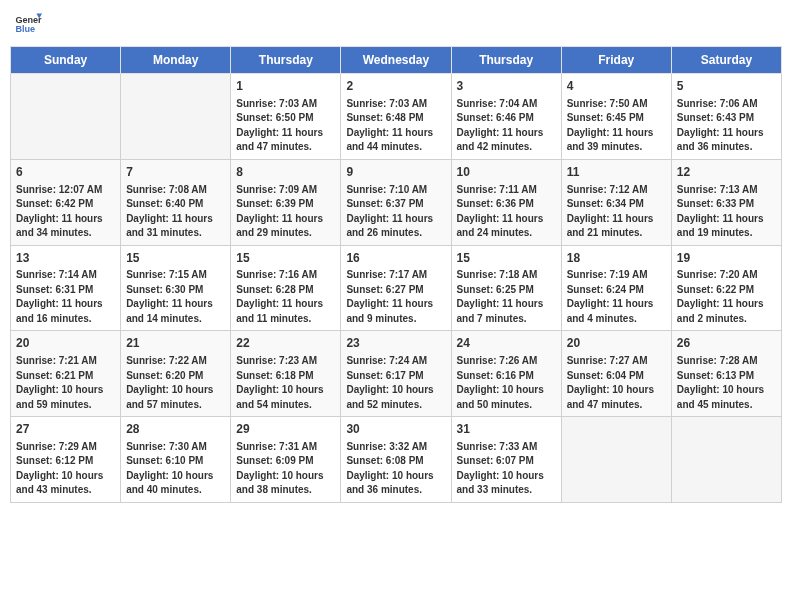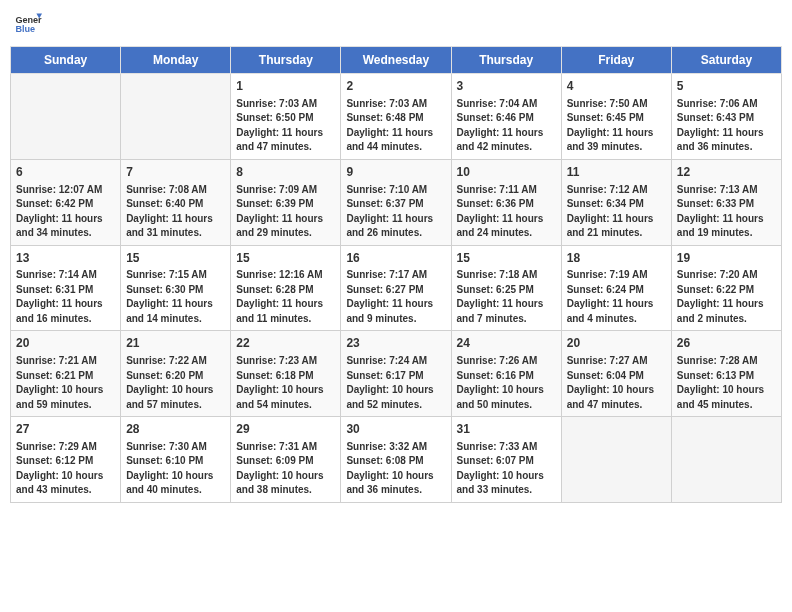--- a/index.html
+++ b/index.html
@@ -210,21 +210,21 @@
 Daylight: 11 hours and 16 minutes.</div>
         </td>
         <td>
           <div class="day-number">15</div>
           <div class="day-info">Sunrise: 7:15 AM
 Sunset: 6:30 PM
 Daylight: 11 hours and 14 minutes.</div>
         </td>
         <td>
           <div class="day-number">15</div>
-          <div class="day-info">Sunrise: 12:16 AM
+          <div class="day-info">Sunrise: 7:16 AM
 Sunset: 6:28 PM
 Daylight: 11 hours and 11 minutes.</div>
         </td>
         <td>
           <div class="day-number">16</div>
           <div class="day-info">Sunrise: 7:17 AM
 Sunset: 6:27 PM
 Daylight: 11 hours and 9 minutes.</div>
         </td>
         <td>

